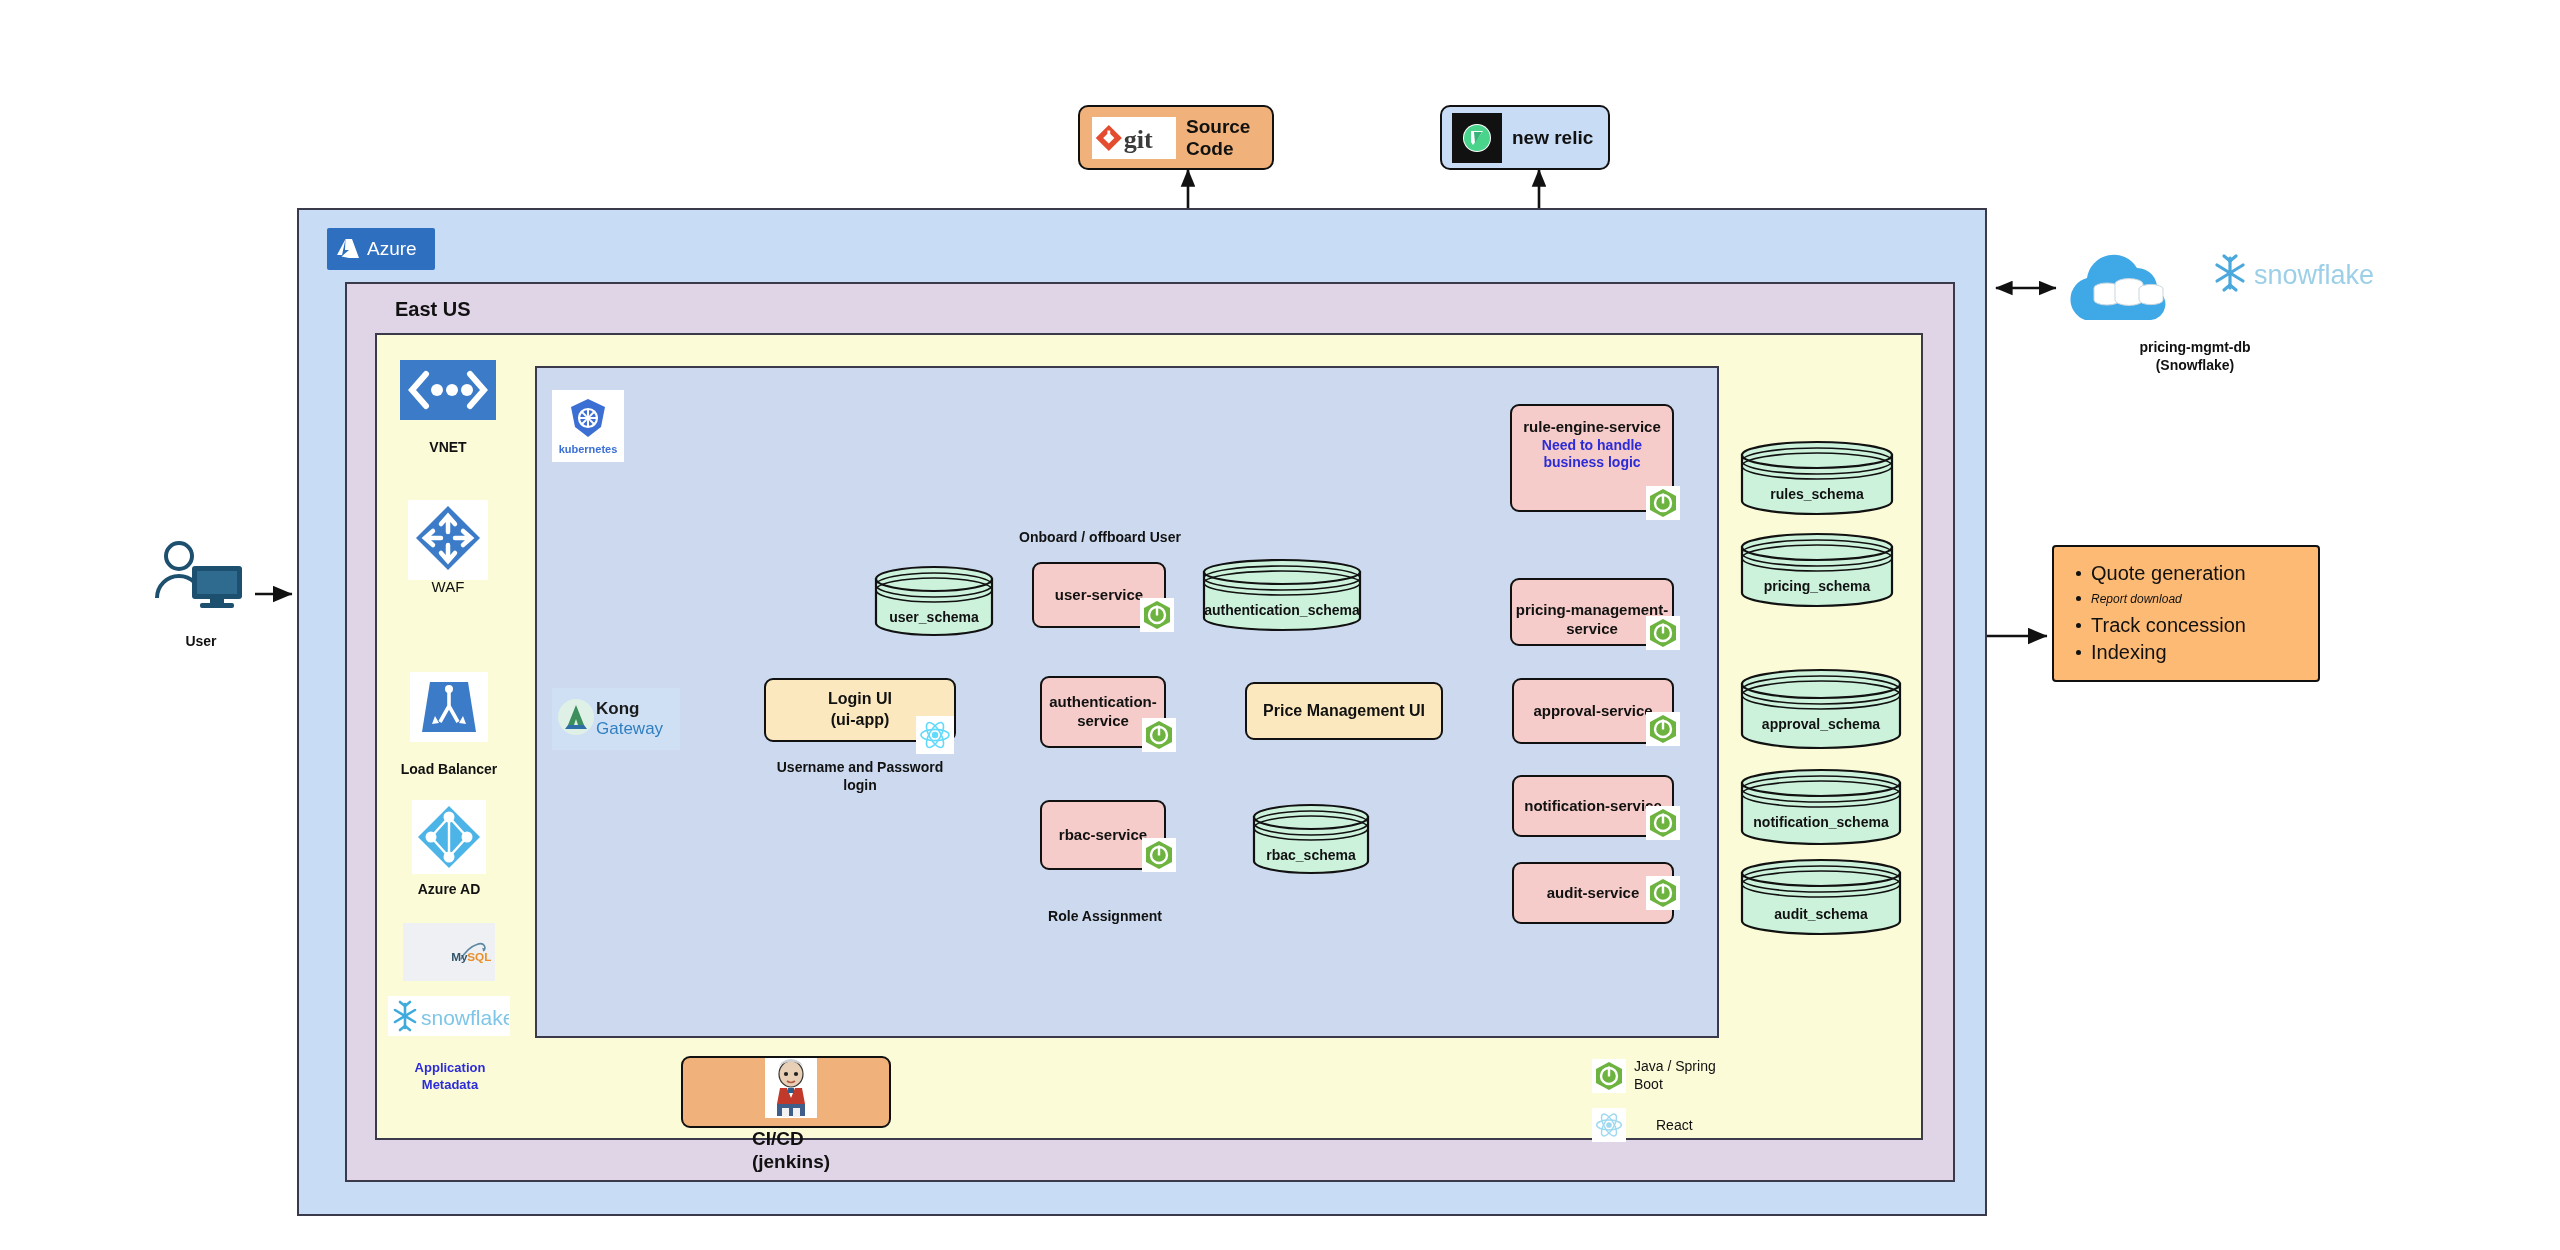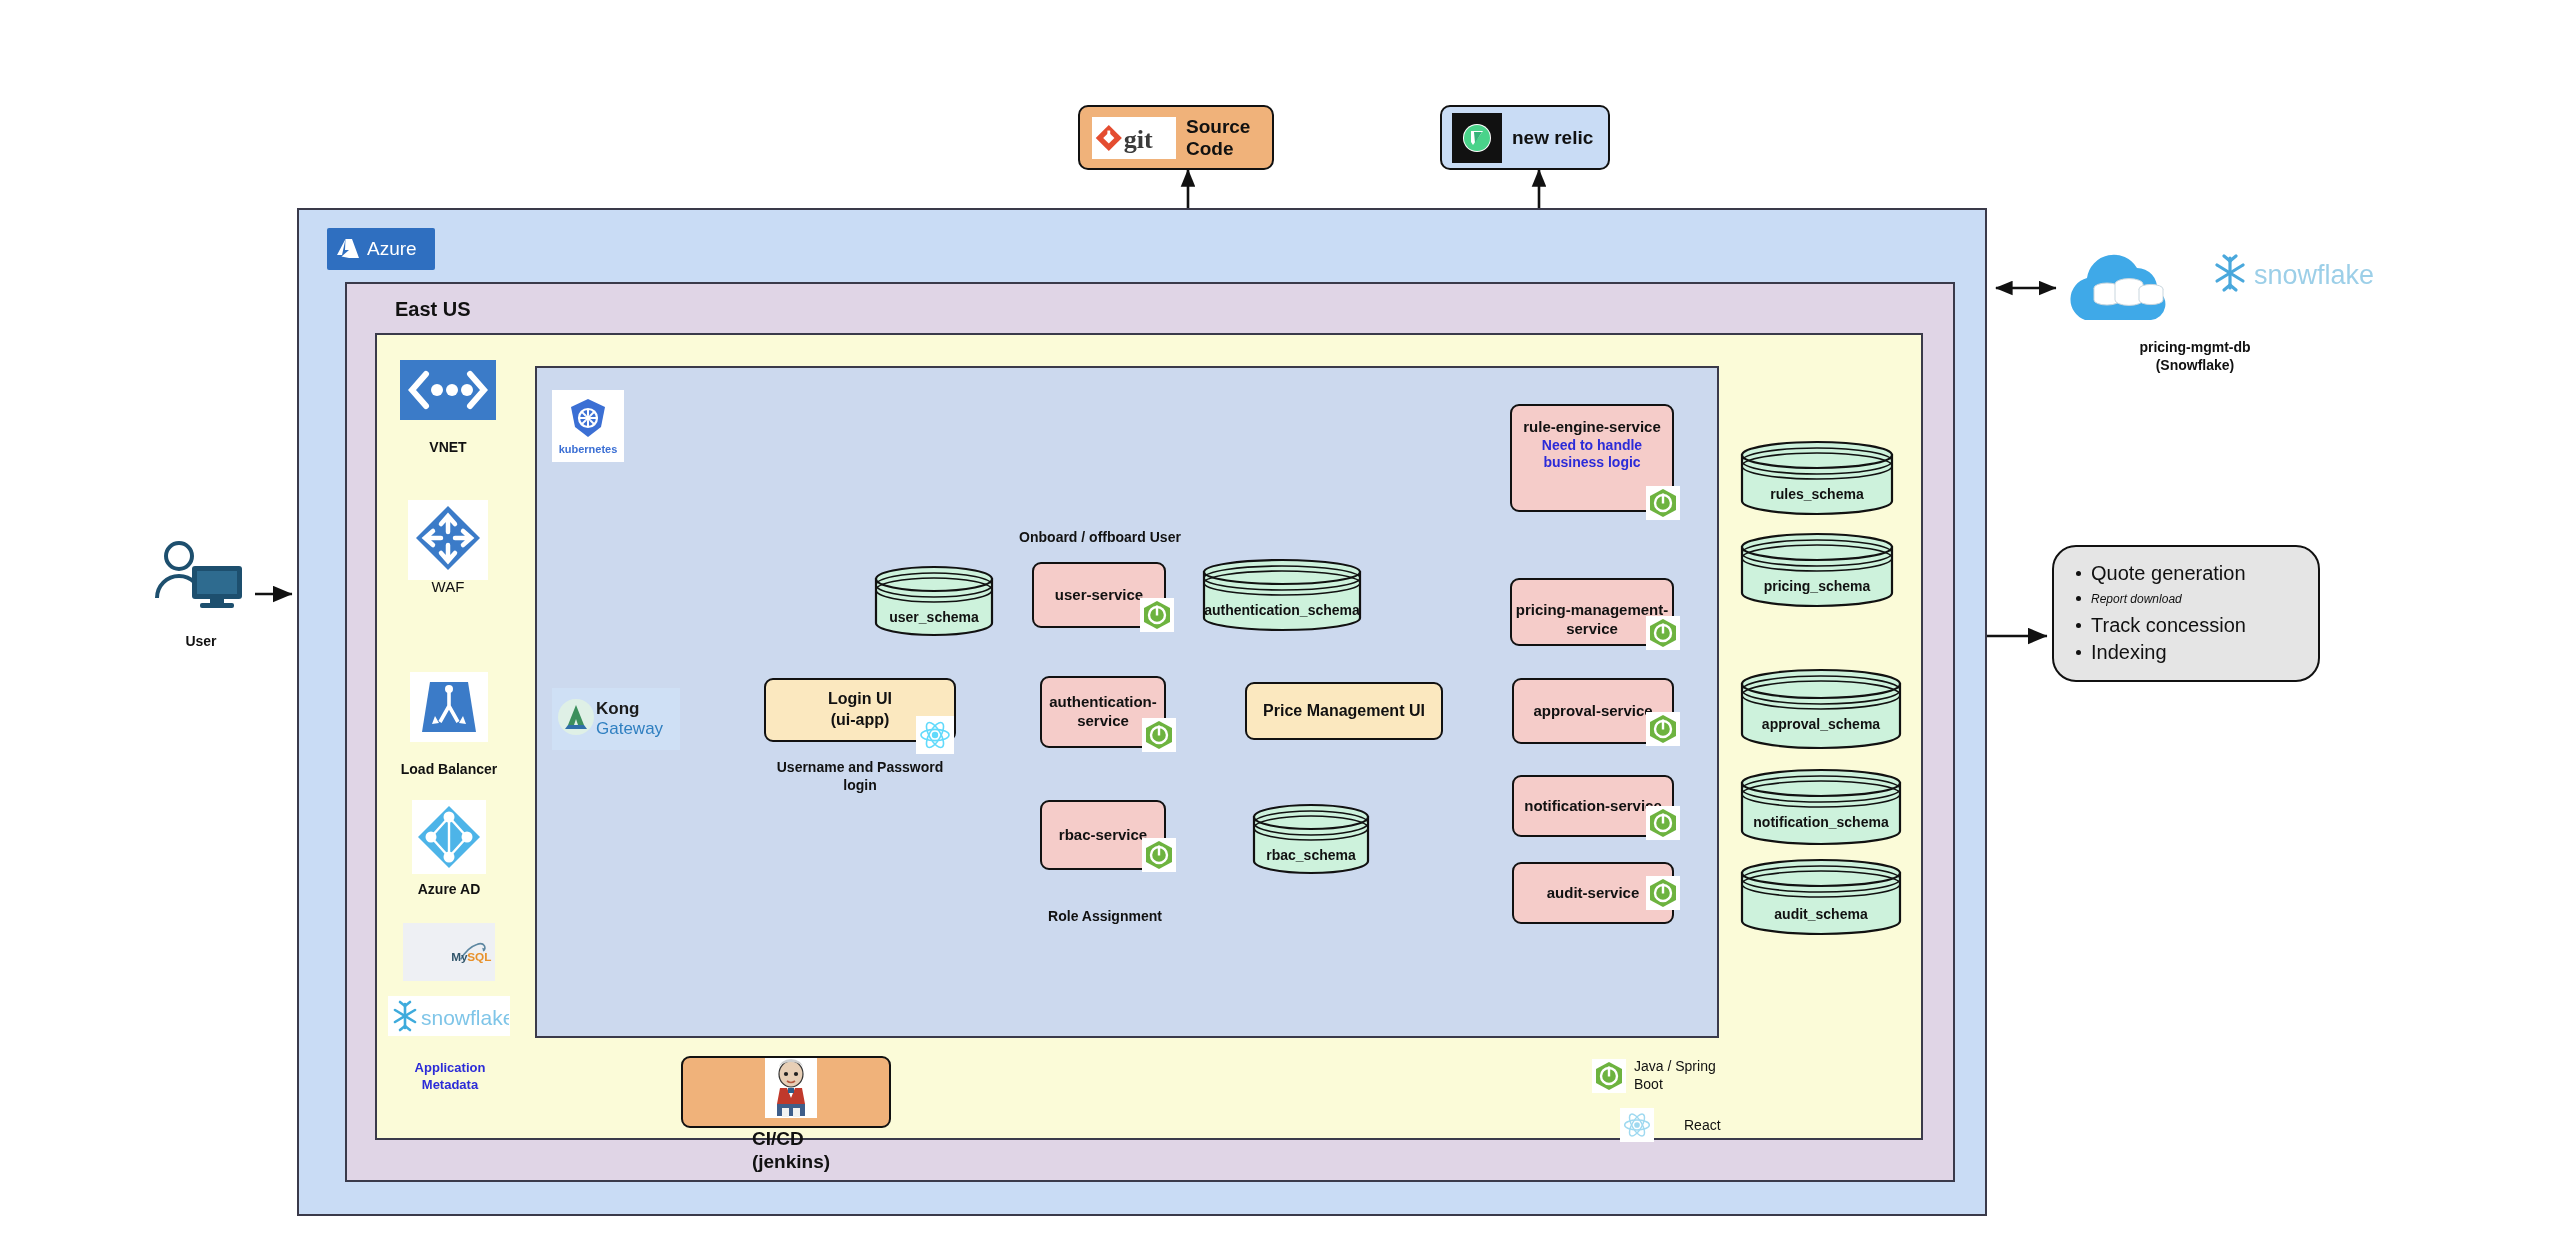--- a/index.html
+++ b/index.html
@@ -13,21 +13,21 @@
   .region-box{left:345px;top:282px;width:1610px;height:900px;background:#e0d5e6;border:2px solid #3a3a4a;}
   .region-title{left:395px;top:298px;font-size:20px;font-weight:bold;color:#111;}
   .yellow-box{left:375px;top:333px;width:1548px;height:807px;background:#fbfbd8;border:2px solid #3a3a4a;}
   .aks-box{left:535px;top:366px;width:1184px;height:672px;background:#ccd9ee;border:2px solid #3a3a4a;}
 
   
   .svc{background:#f5ccc9;border:2px solid #111;border-radius:9px;display:flex;align-items:center;
        justify-content:center;text-align:center;font-size:15px;font-weight:bold;color:#111;line-height:1.25;}
   .uibox{background:#fbe8bf;border:2px solid #111;border-radius:9px;display:flex;align-items:center;
        justify-content:center;text-align:center;font-size:16px;font-weight:bold;color:#111;line-height:1.3;}
-  .callout{background:#e5e5e5;border:2px solid #111;border-radius:24px;}
+  .callout{background:#fdba74;border:2px solid #111;border-radius:4px;}
   .cap{font-size:14px;font-weight:bold;color:#111;text-align:center;line-height:1.3;}
   .cap-blue{font-size:13px;font-weight:bold;color:#2b2bd8;text-align:center;line-height:1.3;}
   .logo-tile{background:#fff;display:flex;align-items:center;justify-content:center;}
 
   
   .cyl{position:absolute;}
   .cyl .lbl{position:absolute;left:0;width:100%;text-align:center;font-size:14px;font-weight:bold;color:#111;}
 
   
   .spring{position:absolute;width:34px;height:34px;background:#fff;display:flex;align-items:center;justify-content:center;}
@@ -548,21 +548,21 @@
         <path d="M15 1 L28 8 L28 22 L15 29 L2 22 L2 8 Z" fill="#6db33f"></path>
         <circle cx="15" cy="15" r="8" fill="none" stroke="#fff" stroke-width="2.4"></circle>
         <rect x="13.8" y="5.5" width="2.4" height="10" fill="#fff"></rect>
       </svg>
   </span>
   <span style="display:flex;flex-direction:column;line-height:1.25;">
     <span style="font-size:14px;color:#111;">Java / Spring</span>
     <span style="font-size:14px;color:#111;">Boot</span>
   </span>
 </div>
-<div class="abs" style="left:1592px;top:1108px;display:flex;align-items:center;gap:8px;margin-left:28px;">
+<div class="abs" style="left:1592px;top:1108px;display:flex;align-items:center;gap:8px;">
   <span style="width:34px;height:34px;background:#fff;display:flex;align-items:center;justify-content:center;">
     <svg width="30" height="30" viewBox="0 0 34 34">
         <circle cx="17" cy="17" r="3.2" fill="#9fd9f0"></circle>
     <g fill="none" stroke="#9fd9f0" stroke-width="1.6">
       <ellipse cx="17" cy="17" rx="14" ry="5.6"></ellipse>
       <ellipse cx="17" cy="17" rx="14" ry="5.6" transform="rotate(60 17 17)"></ellipse>
       <ellipse cx="17" cy="17" rx="14" ry="5.6" transform="rotate(120 17 17)"></ellipse>
         </g>
       </svg>
   </span>

